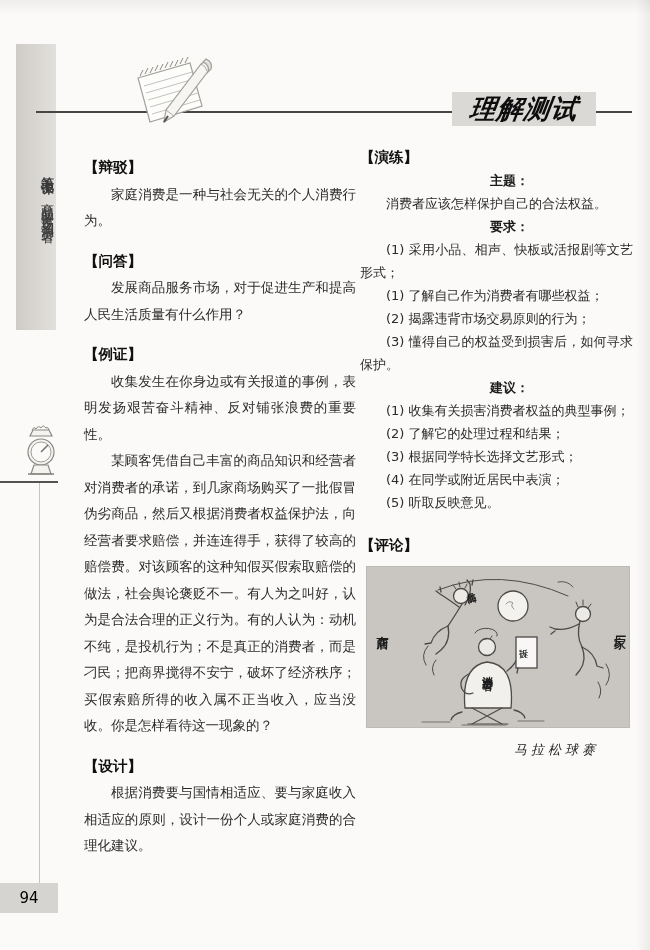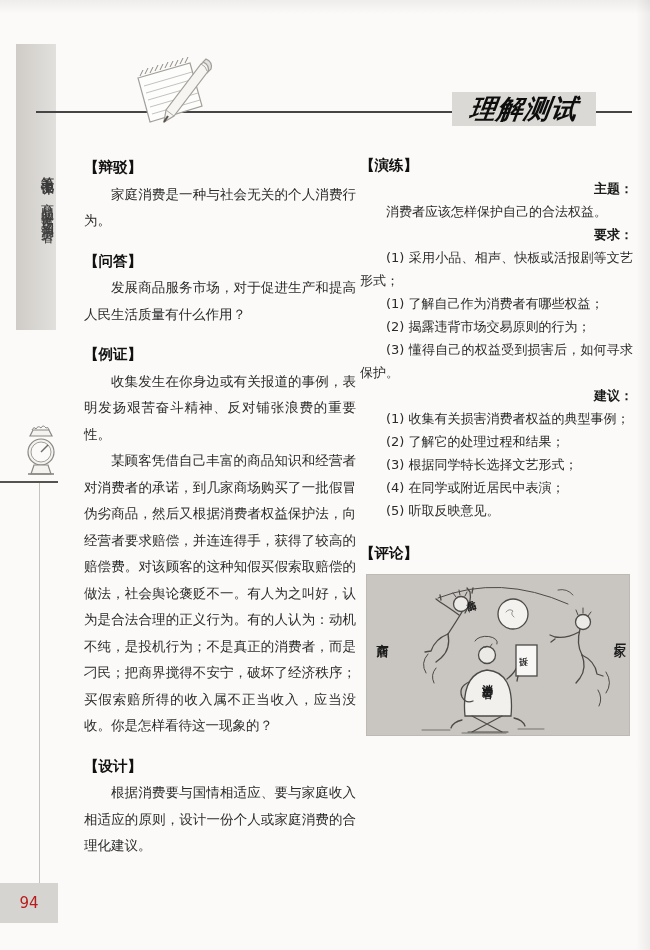--- a/index.html
+++ b/index.html
@@ -24,23 +24,23 @@
     background:linear-gradient(90deg,#cfccc8,#e2e0dc);
     writing-mode:vertical-rl; text-orientation:upright;
     display:flex; justify-content:center;
     padding-top:14px; font-size:13px; color:#3a3a3a; letter-spacing:3px;
   }
   .sidebar-tab .lesson { padding-bottom:18px; font-weight:bold; }
   .scale-icon-wrap { position:absolute; left:22px; top:424px; }
   .rule-h-left { position:absolute; left:0; top:481px; width:58px; height:2px; background:#55524f; }
   .rule-v-left { position:absolute; left:39px; top:483px; width:1px; height:400px; background:#c6c3bf; }
   .page-badge {
-    position:absolute; left:0; top:883px; width:58px; height:40px;
+    position:absolute; left:0; top:883px; width:58px; height:30px;
     background:#d6d4d0; display:flex; align-items:center; justify-content:center;
-    font-size:15px; color:#b91c1c;
+    font-size:15px; color:#000000;
   }
 
   
   .header-rule { position:absolute; left:36px; top:111px; width:596px; height:2px; background:#454545; }
   .notepad-icon-wrap { position:absolute; left:116px; top:54px; z-index:2; }
   .title-banner {
     position:absolute; left:452px; top:92px; width:144px; height:34px; z-index:3;
     background:#dbd9d5; display:flex; align-items:center; justify-content:center;
   }
   .title-banner span {
@@ -48,23 +48,23 @@
     letter-spacing:1px; transform:skewX(-8deg) scaleY(1.02);
     font-family:"DejaVu Sans",sans-serif;
   }
 
   
   .col { position:absolute; top:142px; text-align:justify; }
   .col-left  { left:84px;  width:272px; font-size:13.5px; line-height:26.5px;margin-top:12px; }
   .col-right { left:360px; width:273px; font-size:13px;   line-height:23px; }
   .sec-h { font-weight:bold; font-size:14.5px; color:#111; text-align:left; }
   .col-left  .sec-h { margin-top:14px; }
-  .col-right .sec-h { margin-top:12px; }
+  .col-right .sec-h { margin-top:4px; }
   .col p { text-indent:2em; }
-  .sub-label { font-weight:bold; text-indent:2em; text-align:right; color:#1a1a1a; font-family:"DejaVu Serif","Liberation Serif",serif; }
+  .sub-label { font-weight:bold; text-indent:2em; text-align:center; color:#1a1a1a; font-family:"DejaVu Serif","Liberation Serif",serif; }
   .comment-h { margin-top:20px !important; }
 
   
   .cartoon {
     position:relative; width:264px; height:162px; margin-top:9px; margin-left:6px;
     background:#c9c6c1; box-shadow:0 0 0 1px #bdbab5 inset;
   }
   .cartoon svg { position:absolute; left:0; top:0; }
   .ct-label {
     position:absolute; writing-mode:vertical-rl; text-orientation:upright;
@@ -228,14 +228,15 @@
 
           <path d="M56 156 h28 M96 159 h44 M152 155 h26" stroke="#6b6965" stroke-width="0.9"></path>
         </g>
       </svg>
       <div class="ct-label lbl-store">商店</div>
       <div class="ct-label lbl-factory">厂家</div>
       <div class="ct-label lbl-ball">劣质商品</div>
       <div class="ct-label lbl-consumer">消费者</div>
       <div class="ct-label lbl-sign">投诉</div>
     </div>
+    <div class="caption">马拉松球赛</div>
   </div>
 </div>
 
 </body></html>

